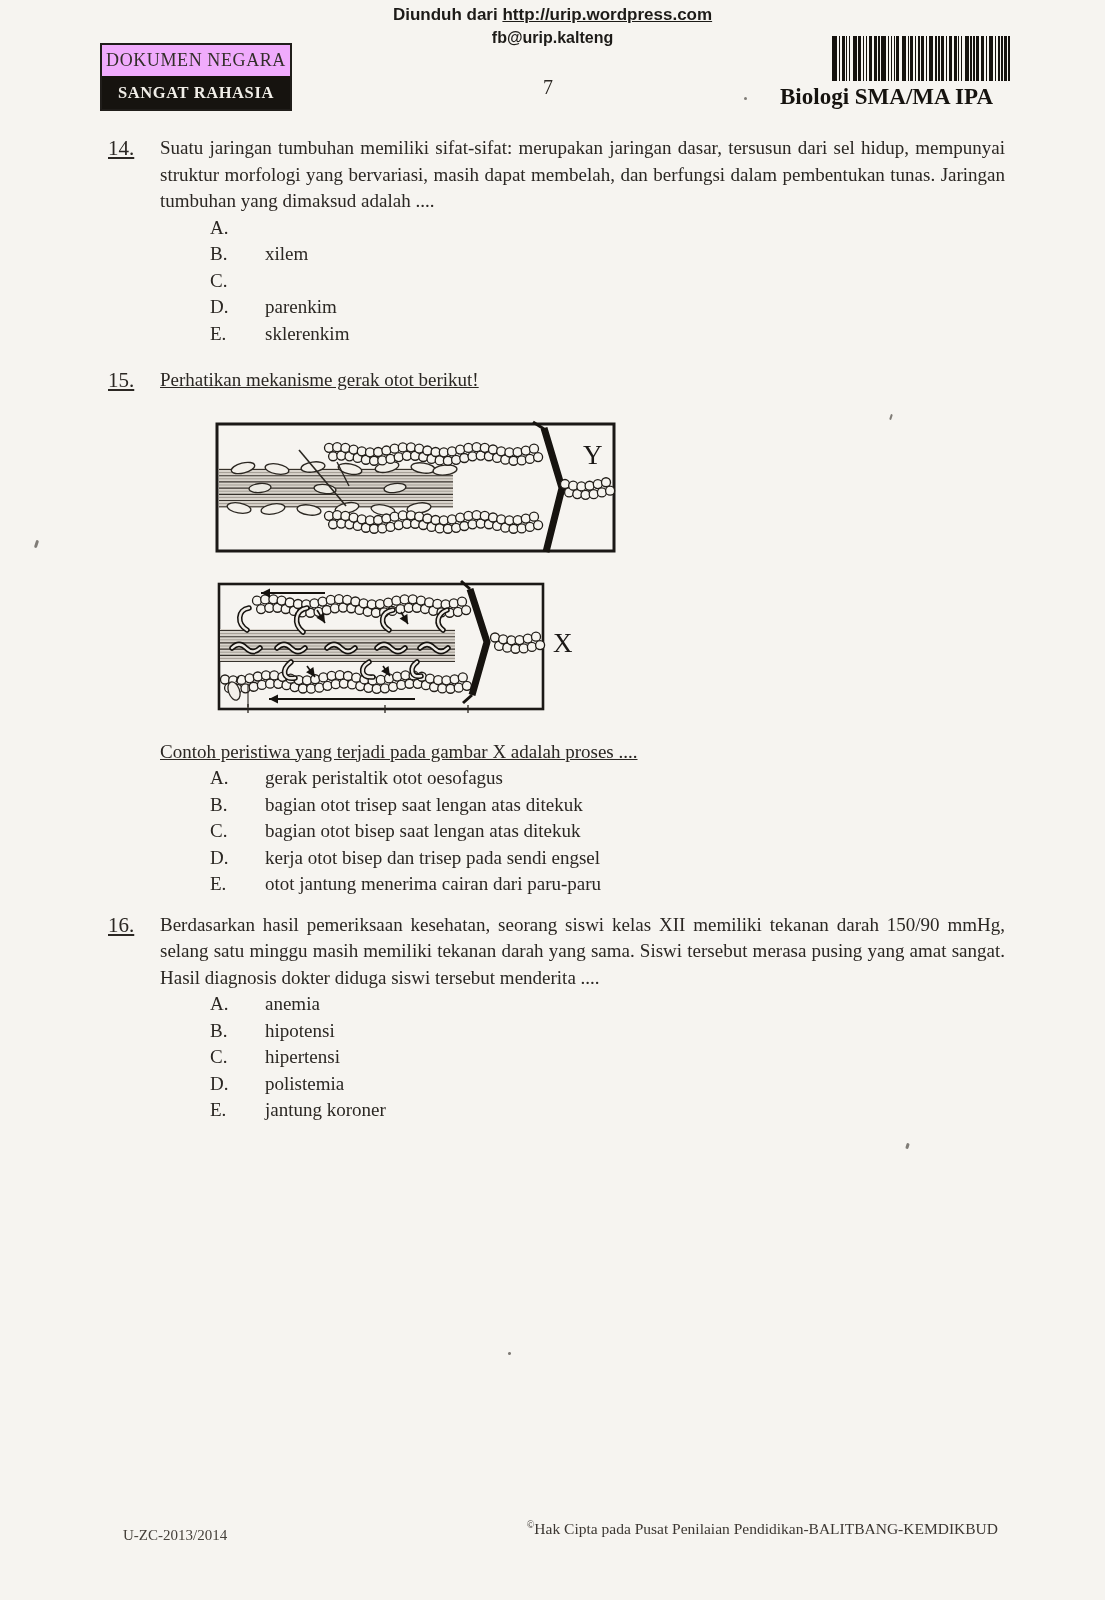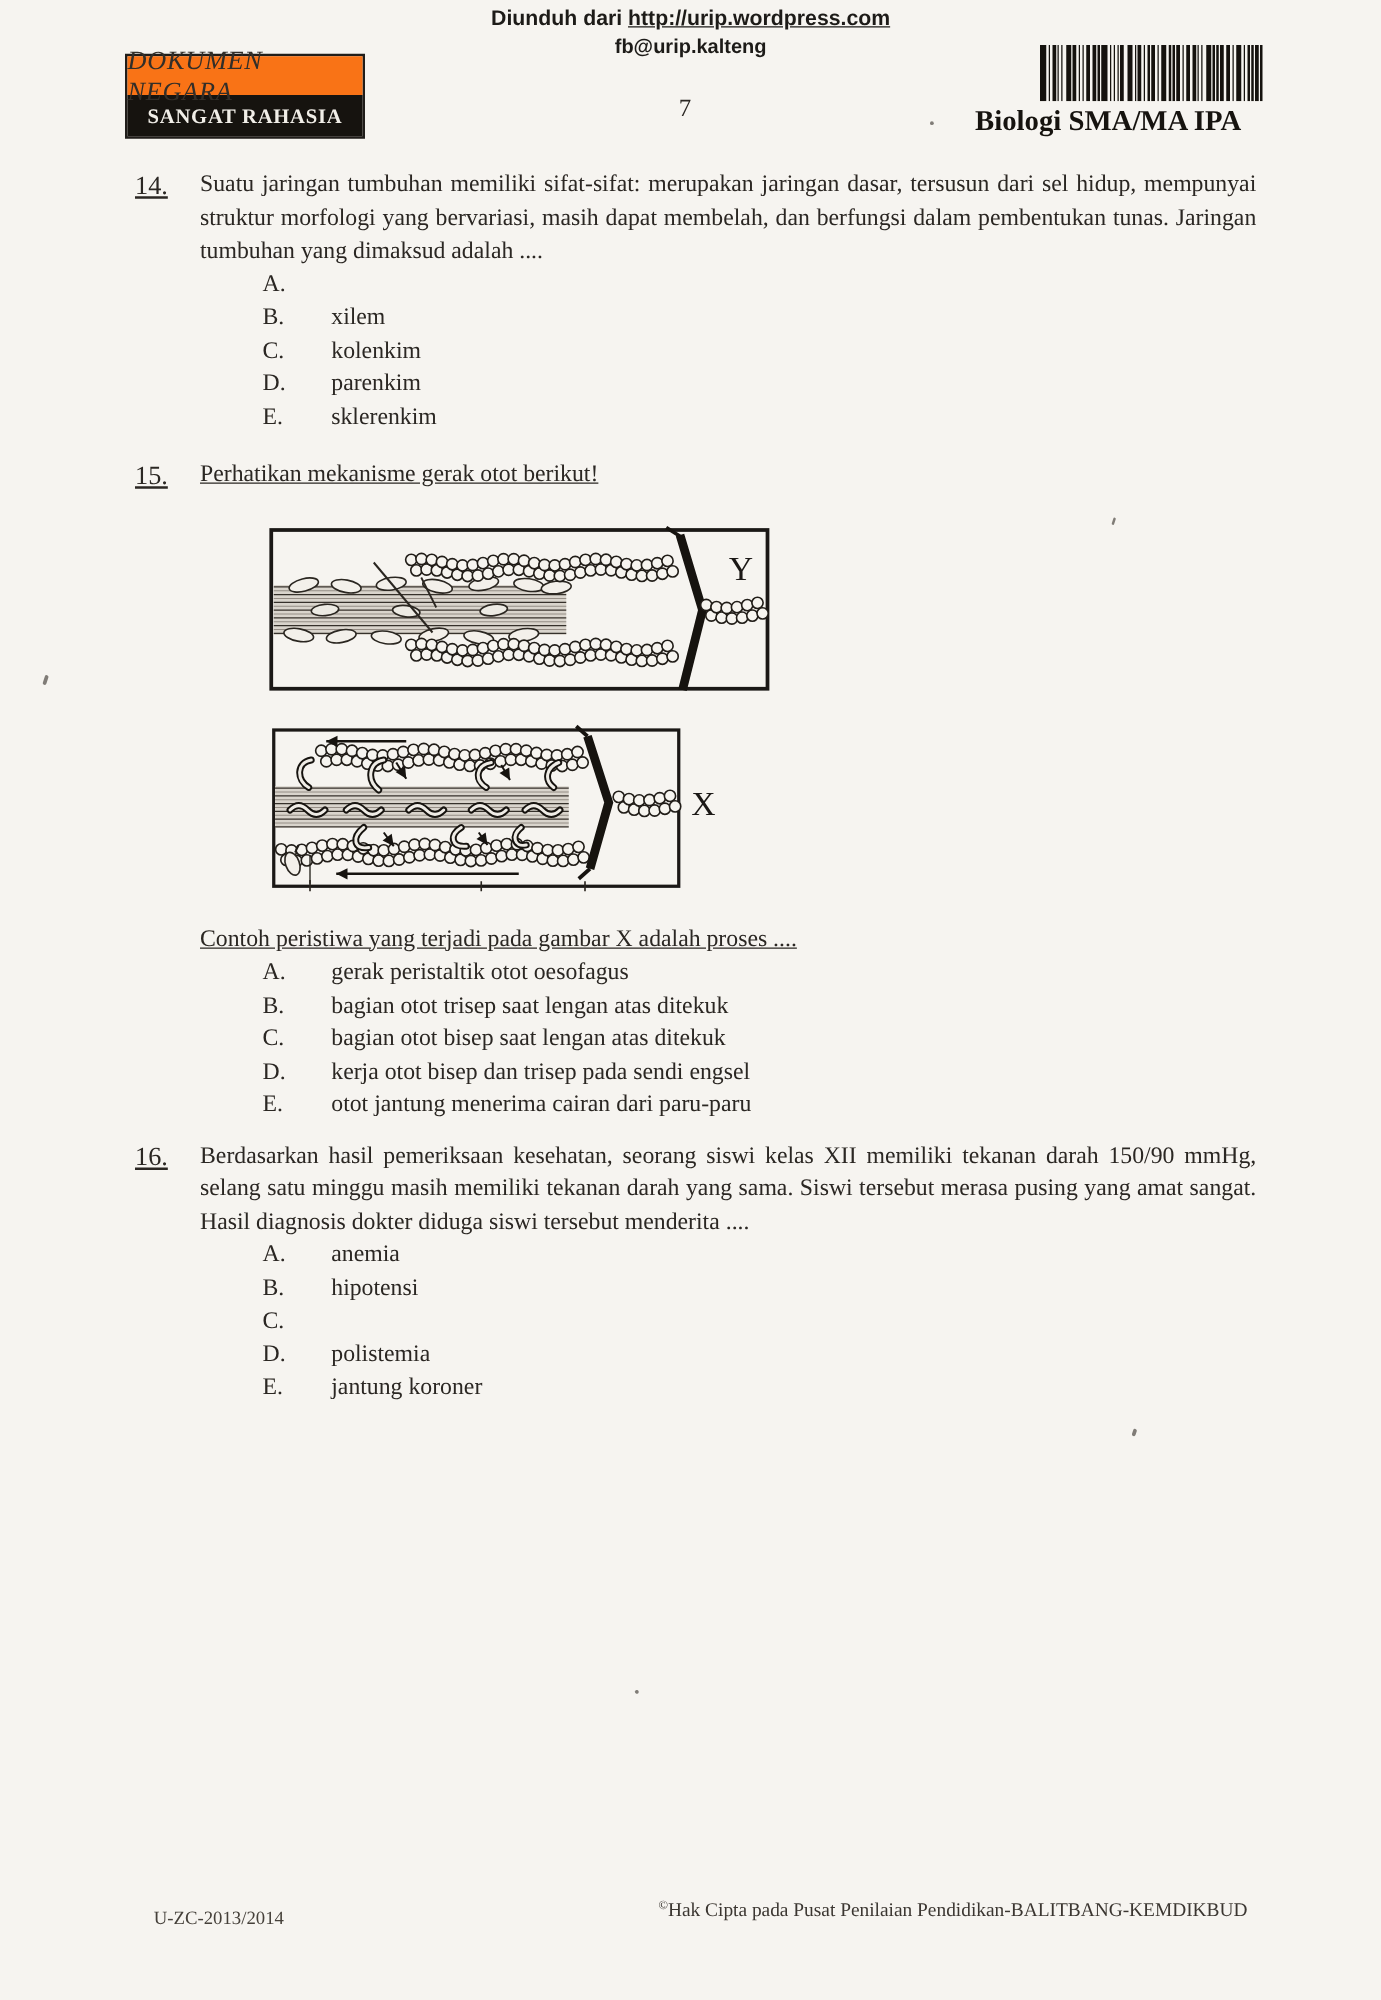--- a/index.html
+++ b/index.html
@@ -10,21 +10,21 @@
     color:#2b2723;
   }
   
   .hdr-line{position:absolute;left:0;width:100%;text-align:center;
     font-family:"Liberation Sans", sans-serif;font-weight:700;color:#1d1b18;}
   .hdr-download{top:5px;font-size:17px;}
   .hdr-download .url{text-decoration:underline;}
   .hdr-fb{top:29px;font-size:16px;}
   .stamp{position:absolute;left:100px;top:43px;width:188px;border:2px solid #201d1a;}
   .stamp-top{height:31px;display:flex;align-items:center;justify-content:center;
-    font-size:21px;letter-spacing:.6px;color:#322e29;background:#f97316;font-style:italic;}
+    font-size:18px;letter-spacing:.6px;color:#322e29;background:#f0abfc;}
   .stamp-bottom{height:33px;display:flex;align-items:center;justify-content:center;
     background:#16130f;color:#f1eee8;font-weight:700;font-size:16.5px;letter-spacing:.6px;}
   .page-num{position:absolute;left:530px;top:76px;width:36px;text-align:center;font-size:20px;}
   .barcode{position:absolute;left:832px;top:36px;width:178px;height:45px;
     display:flex;align-items:stretch;overflow:hidden;}
   .barcode .bar{background:#15120e;flex:none;}
   .barcode .gap{background:transparent;flex:none;}
   .subject{position:absolute;right:112px;top:84px;font-size:23px;font-weight:700;color:#16130f;}
   
   .main{position:absolute;left:0;top:135px;width:1105px;}
@@ -167,21 +167,20 @@
       <div class="options">
         <div class="opt-row">
             <span class="opt-letter">A.</span>
           </div>
         <div class="opt-row">
             <span class="opt-letter">B.</span>
             <span class="opt-text">xilem</span>
           </div>
         <div class="opt-row">
             <span class="opt-letter">C.</span>
-            <span class="opt-text">kolenkim</span>
           </div>
         <div class="opt-row">
             <span class="opt-letter">D.</span>
             <span class="opt-text">parenkim</span>
           </div>
         <div class="opt-row">
             <span class="opt-letter">E.</span>
             <span class="opt-text">sklerenkim</span>
           </div>
       </div>
@@ -597,20 +596,21 @@
         <div class="opt-row">
             <span class="opt-letter">A.</span>
             <span class="opt-text">anemia</span>
           </div>
         <div class="opt-row">
             <span class="opt-letter">B.</span>
             <span class="opt-text">hipotensi</span>
           </div>
         <div class="opt-row">
             <span class="opt-letter">C.</span>
+            <span class="opt-text">hipertensi</span>
           </div>
         <div class="opt-row">
             <span class="opt-letter">D.</span>
             <span class="opt-text">polistemia</span>
           </div>
         <div class="opt-row">
             <span class="opt-letter">E.</span>
             <span class="opt-text">jantung koroner</span>
           </div>
       </div>

